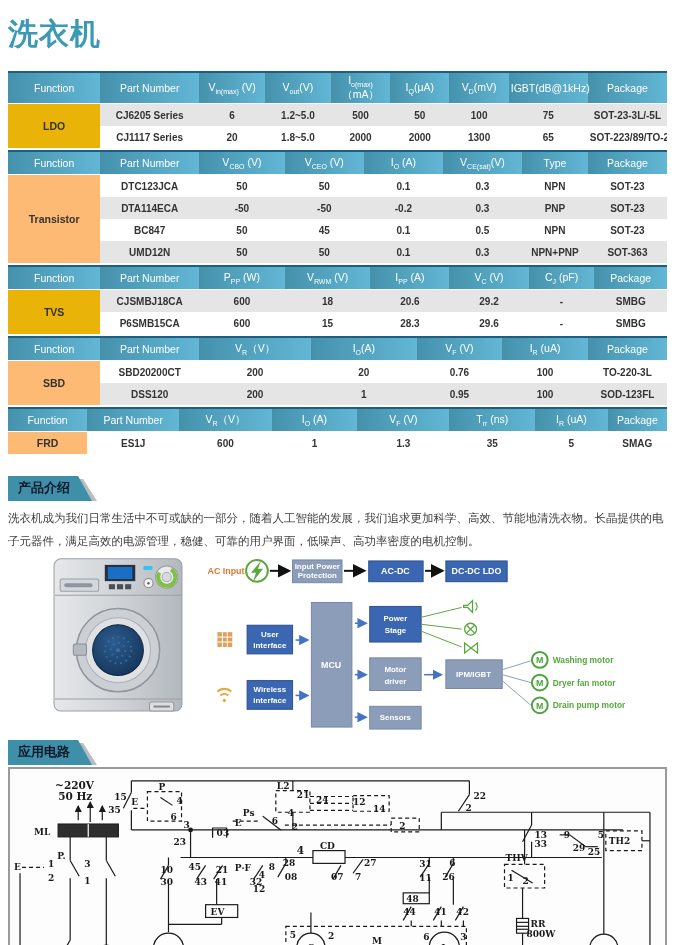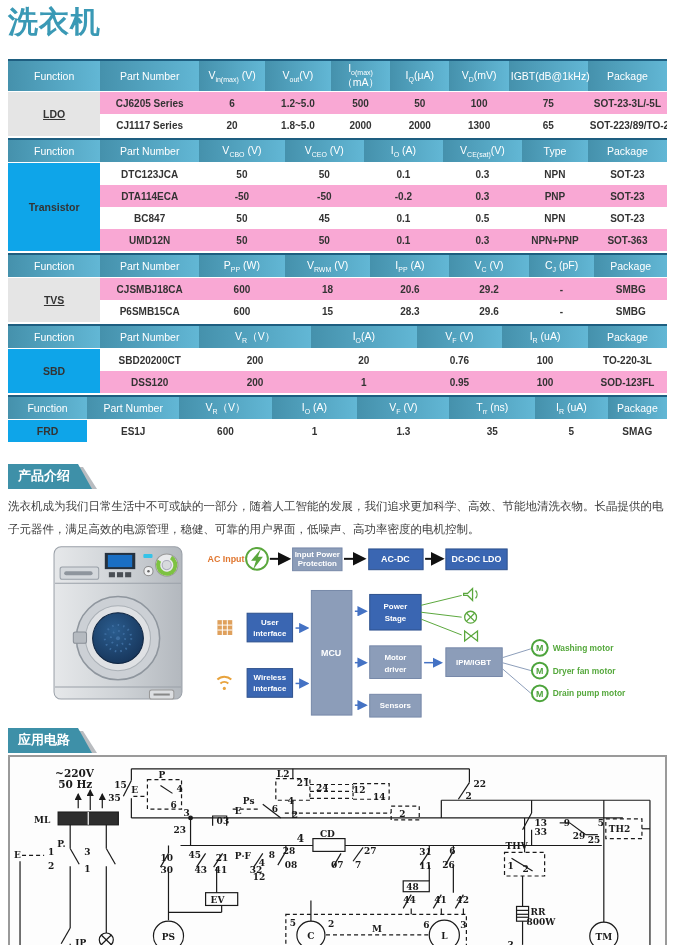--- a/index.html
+++ b/index.html
@@ -1,32 +1,32 @@
 <!DOCTYPE html>
 <html><head>
 <meta charset="utf-8">
 <style>
   html,body{margin:0;padding:0;}
   body{width:675px;height:945px;overflow:hidden;background:#fff;
        font-family:"Liberation Sans","DejaVu Sans",sans-serif;color:#333;}
-  h1{margin:2px 0 6px 8px;font-size:30px;letter-spacing:1px;color:#3A99B5;font-weight:bold;}
+  h1{margin:14px 0 6px 8px;font-size:30px;letter-spacing:1px;color:#3A99B5;font-weight:bold;}
   #tables{margin:16px 8px;}
   table.ctable{width:100%;border-collapse:collapse;table-layout:fixed;margin-bottom:2px;}
   table.ctable th{background:linear-gradient(90deg,#4591AC,#62B7D5);color:#fff;font-weight:normal;
        font-size:10.5px;height:20px;padding:1px 2px;border-top:2px solid #1E5E80;border-bottom:1px solid #fff;}
   table.ctable td{font-size:10px;font-weight:bold;color:#333;text-align:center;height:22px;padding:0 2px;
        overflow:hidden;white-space:nowrap;}
-  table.ctable td.fn{background:#0ea5e9;font-size:10.5px;}
-  table.ctable tr.shaded td{background:#f9a8d4;}
-  table.ctable tr.shaded td.fn{background:#e5e5e5;text-decoration:underline;}
+  table.ctable td.fn{background:#fdba74;font-size:10.5px;}
+  table.ctable tr.shaded td{background:#e5e5e5;}
+  table.ctable tr.shaded td.fn{background:#eab308;}
   sub{font-size:7px;}
   .badge-wrap{position:relative;display:inline-block;margin:6px 0 0 8px;height:22px;}
   .badge-sh{position:absolute;top:3px;left:5px;width:100%;height:100%;background:#b9bcc0;
        clip-path:polygon(0 0,calc(100% - 14px) 0,100% 100%,0 100%);}
-  .badge{position:relative;background:#3E90A8;color:#ffffff;font-weight:bold;font-size:13px;
+  .badge{position:relative;background:#3E90A8;color:#0f172a;font-weight:bold;font-size:13px;
        padding:3px 22px 4px 10px;clip-path:polygon(0 0,calc(100% - 14px) 0,100% 100%,0 100%);}
   .intro{margin:9px 8px 4px 8px;font-size:11.5px;line-height:1.95;color:#404040;}
   .diagram-row{display:flex;align-items:flex-start;margin:4px 4px 0 0;height:178px;}
   .washer{margin-left:52px;width:132px;height:164px;flex:none;}
   .blockdiag{margin-left:18px;width:462px;height:178px;flex:none;}
   .circuit-box{margin:5px 8px 0 8px;border:2px solid #9a9a9a;background:#fdfdfd;height:234px;}
   .circuit-box svg{display:block;width:100%;height:100%;}
   .bd-box-txt{fill:#fff;font-weight:bold;font-size:8px;text-anchor:middle;}
   .bd-box-txt2{fill:#fff;font-weight:bold;font-size:9px;text-anchor:middle;}
   .green-lbl{fill:#55A83C;font-weight:bold;font-size:8.5px;}

